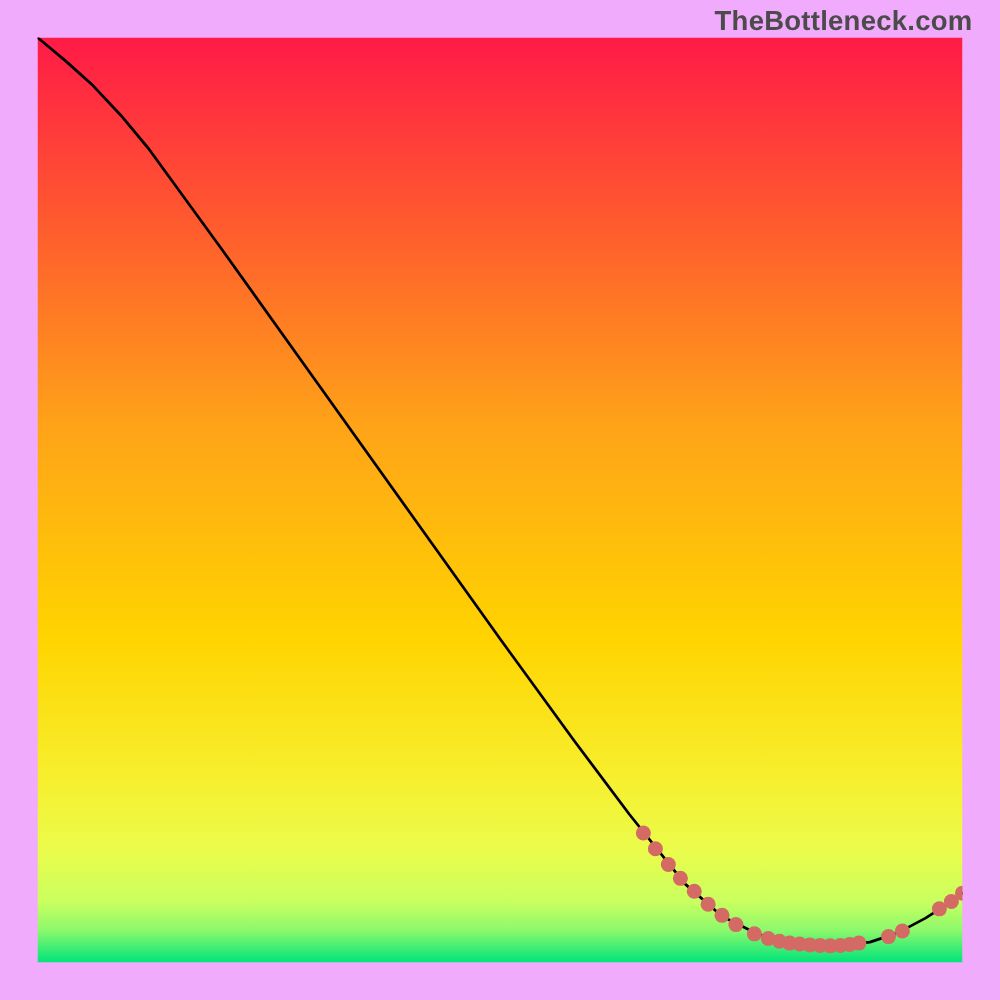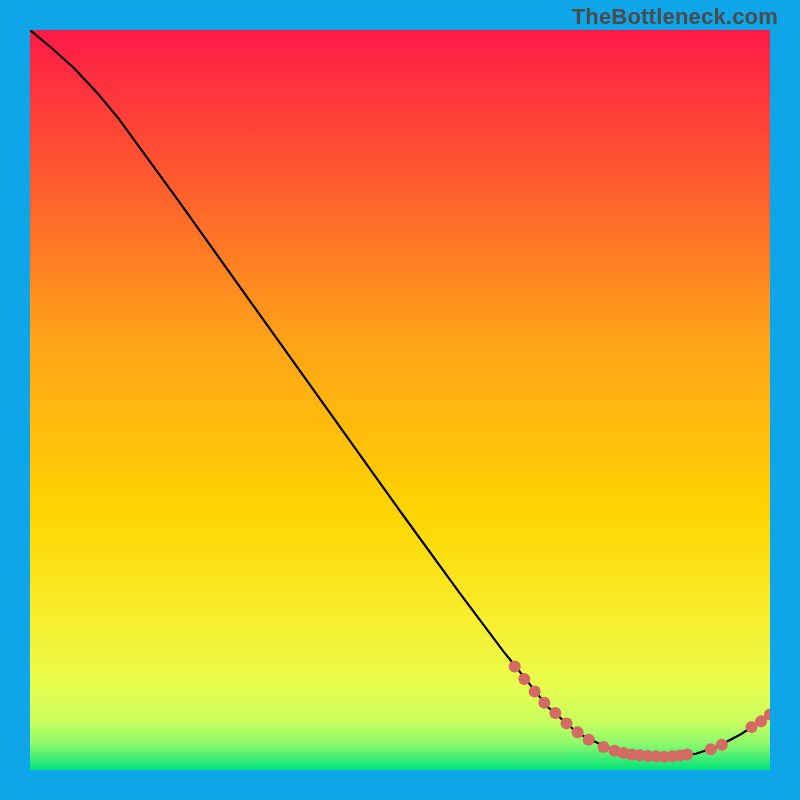--- a/index.html
+++ b/index.html
@@ -8,21 +8,21 @@
     width: 800px;
     height: 800px;
     background: #000;
     font-family: Arial, Helvetica, sans-serif;
     overflow: hidden;
   }
   .outer {
     position: relative;
     width: 800px;
     height: 800px;
-    background: #0ea5e9;
+    background: #f0abfc;
   }
   .watermark {
     position: absolute;
     top: 4px;
     right: 22px;
     color: #4b4b4b;
     font-size: 22px;
     font-weight: 600;
     letter-spacing: 0.2px;
     z-index: 5;

